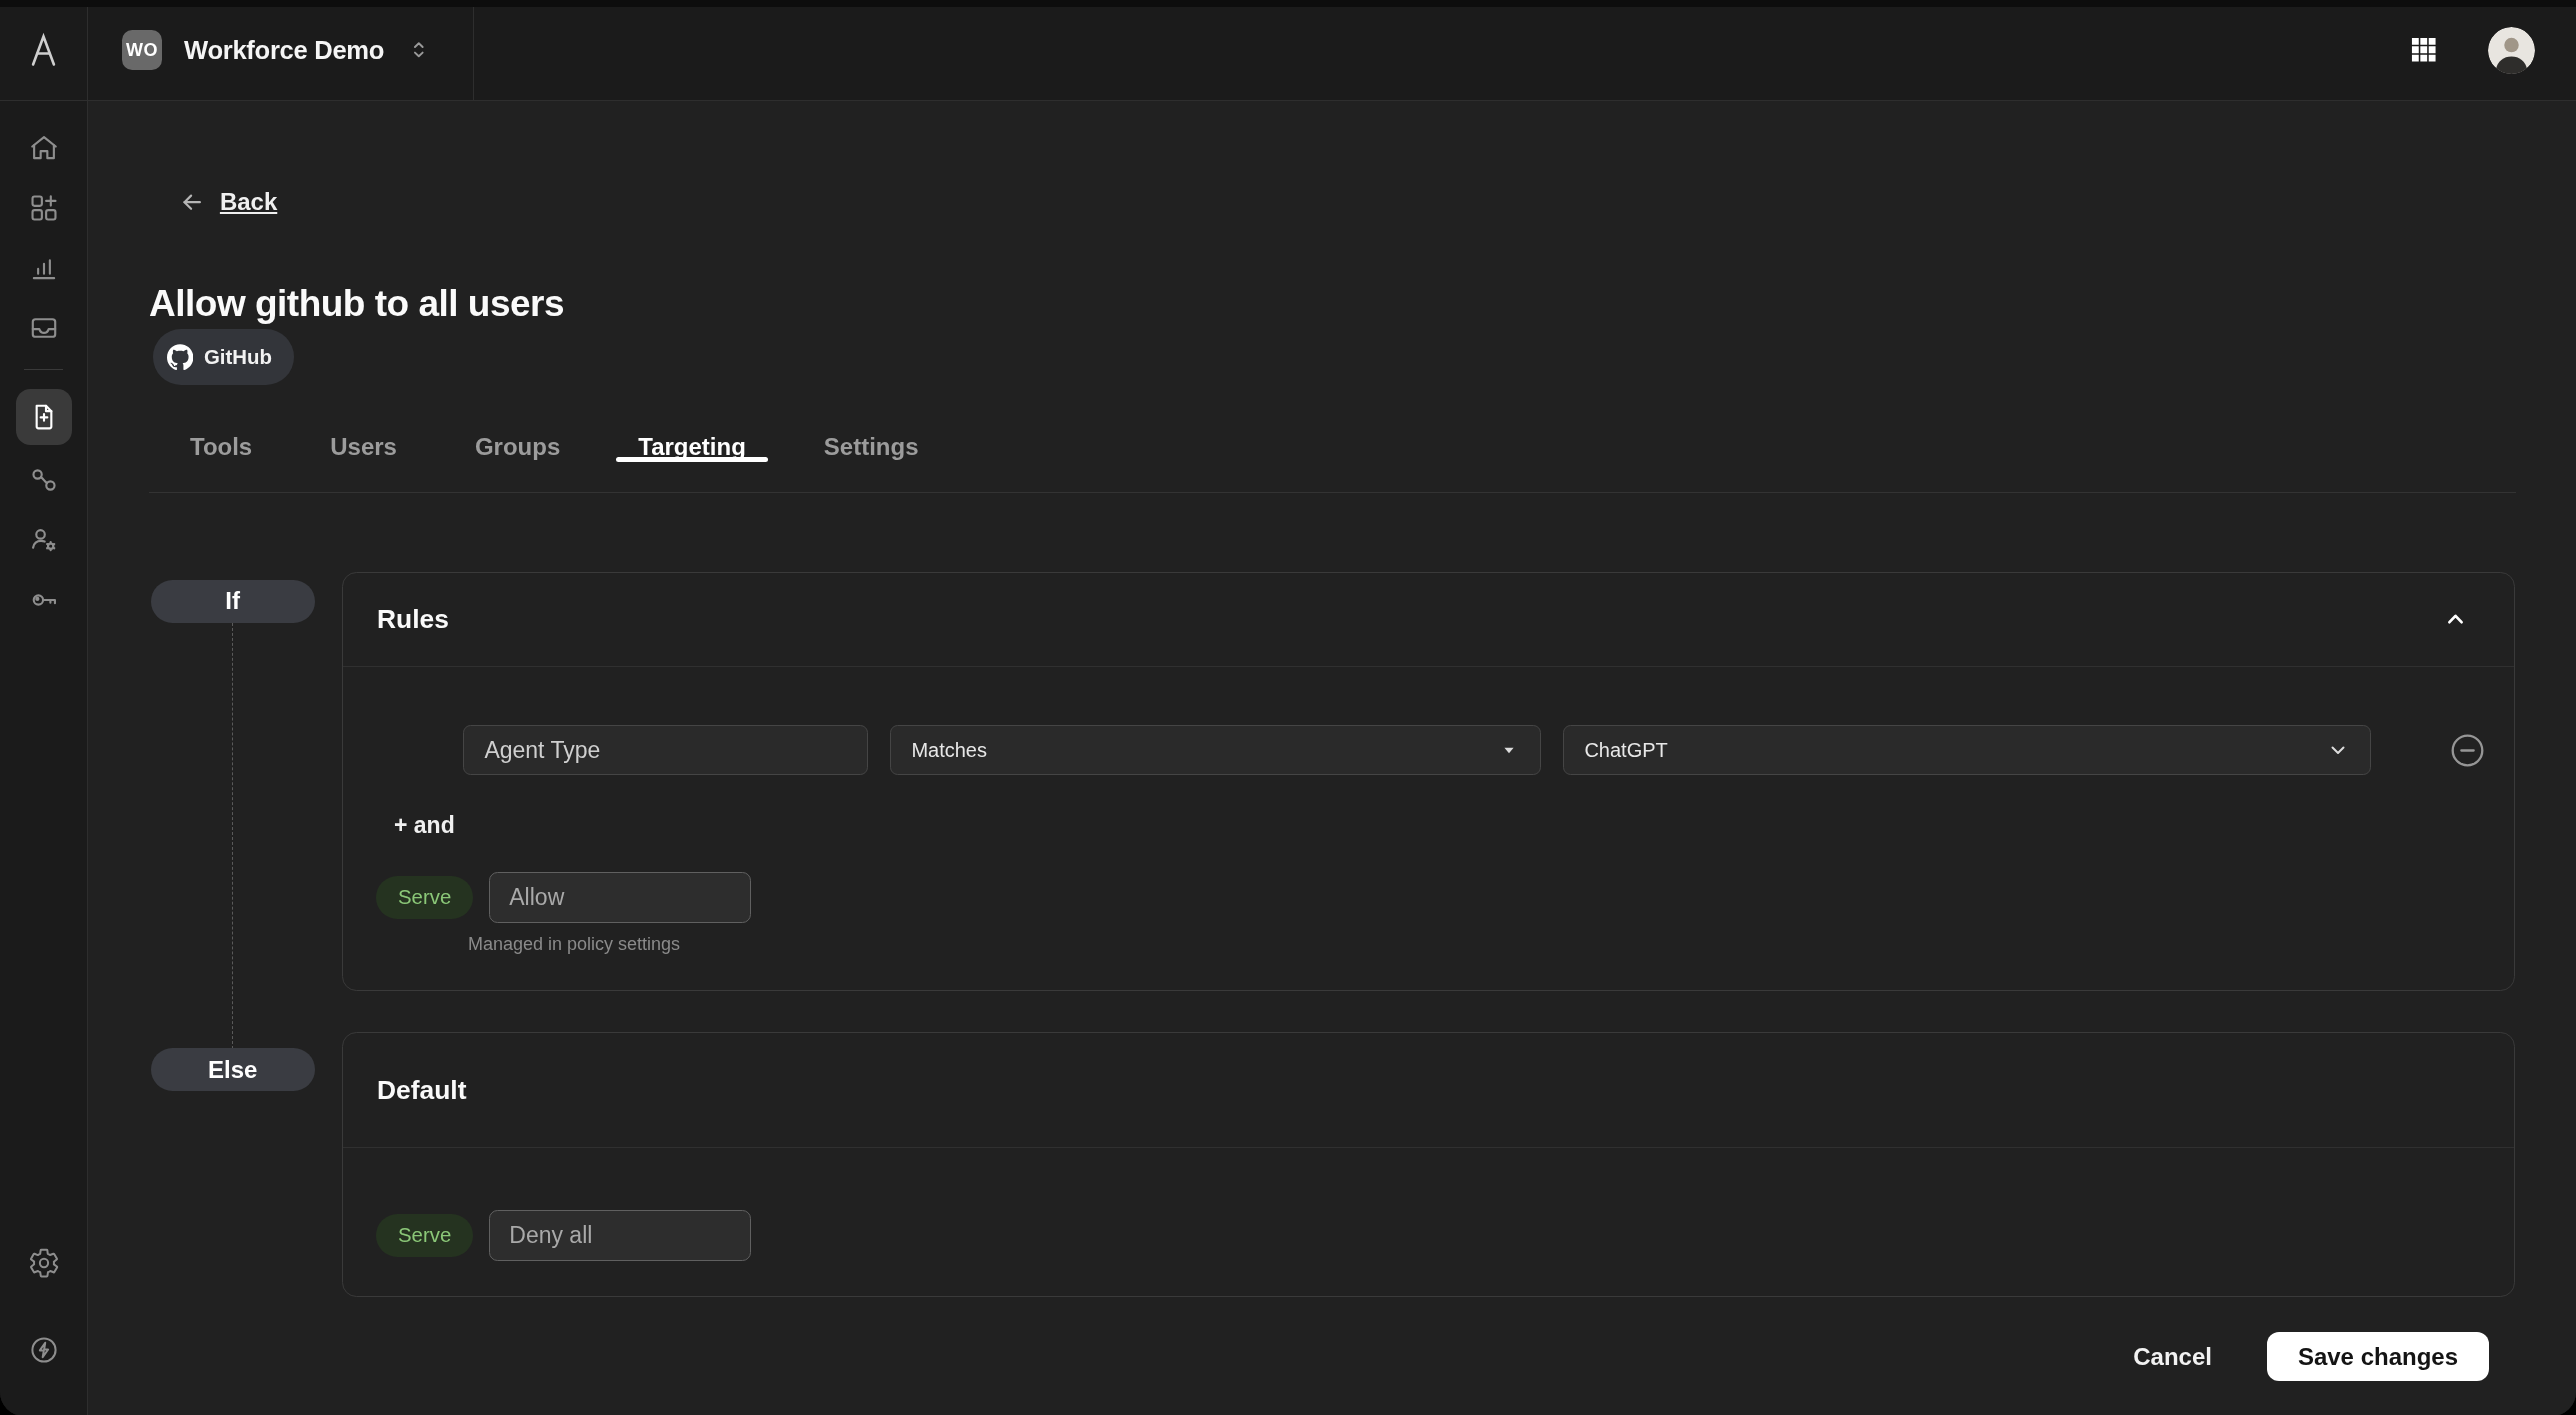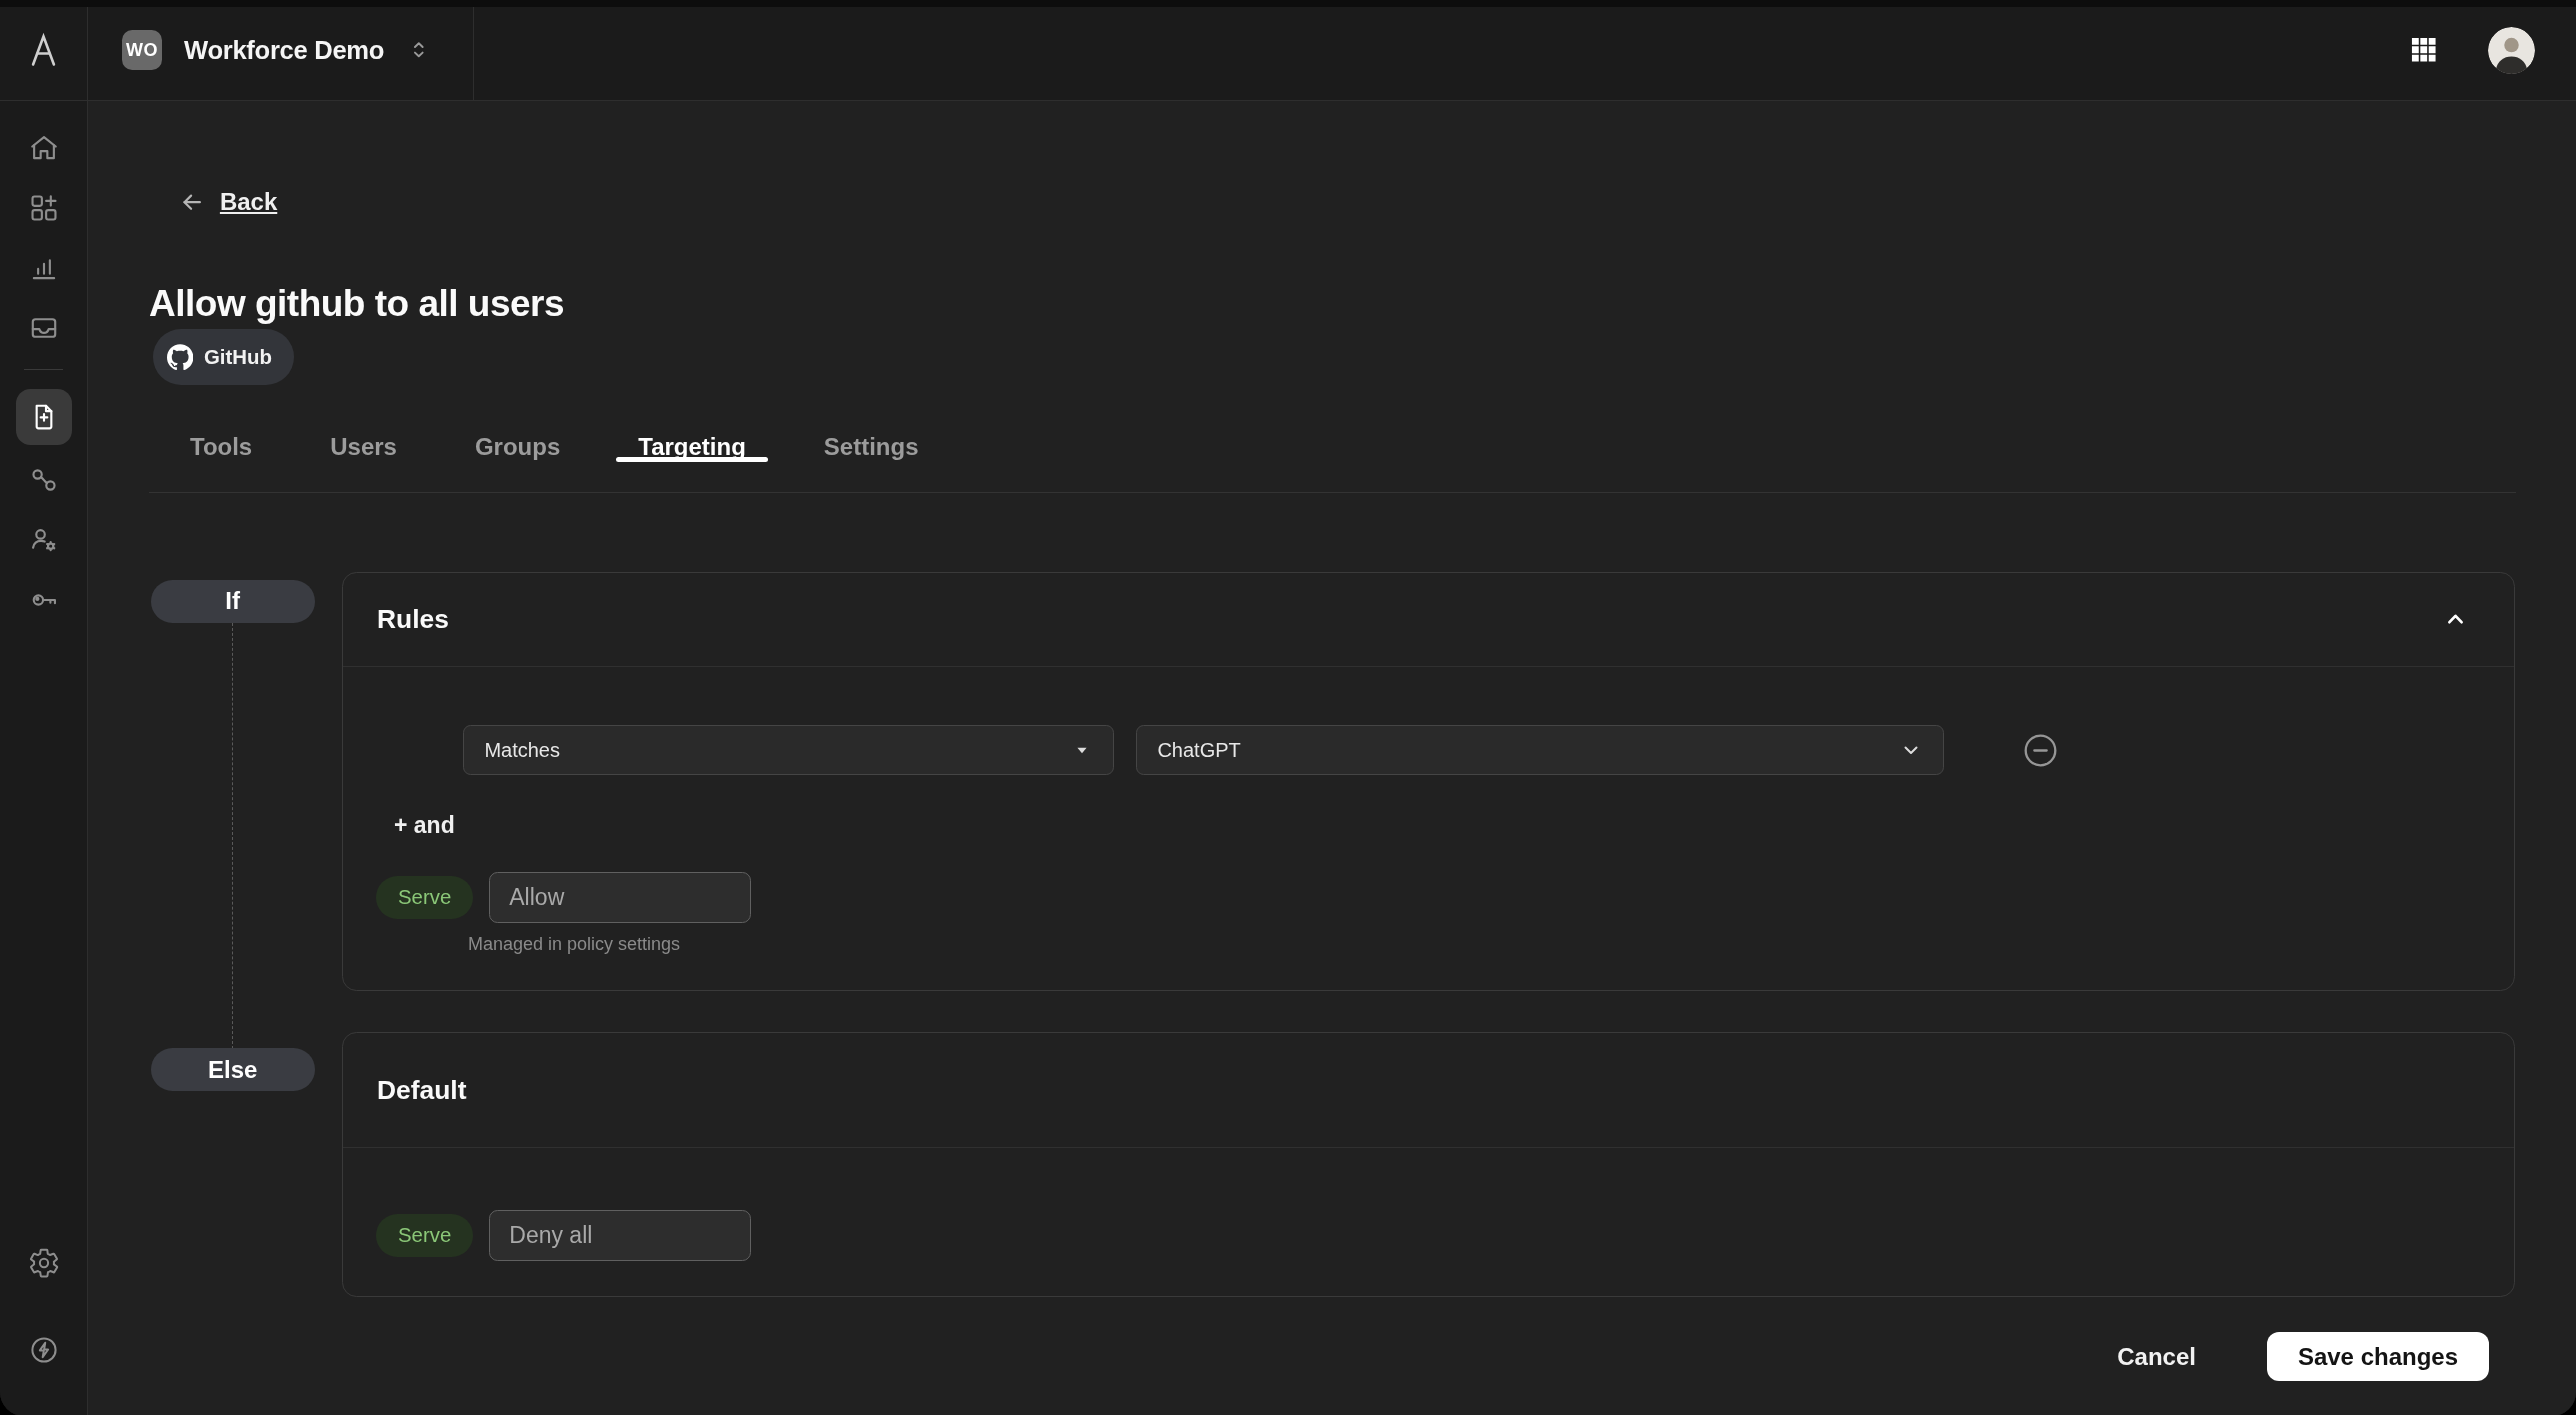--- a/index.html
+++ b/index.html
@@ -102,21 +102,21 @@
   .serve-input { width:262px; height:51px; background:#2d2d2d; border:1.7px solid #606060;
                  border-radius:8.5px; padding:0 19px; font-size:23px; color:#a9a9a9;
                  font-family:inherit; outline:none; }
   .serve-note { position:absolute; left:125px; top:361px; font-size:18px; color:#8a8a8a; }
 
   .footer-actions { position:absolute; right:87px; top:1231px; height:49px; display:flex;
                     align-items:center; gap:55px; }
   .cancel-btn { font-size:24px; font-weight:600; color:#f2f2f2; cursor:pointer; }
   .save-btn { height:49px; padding:0 31px; border-radius:12px; background:#fff; color:#141414;
               font-size:24px; font-weight:600; display:flex; align-items:center; cursor:pointer;
-              border:none; font-family:inherit;margin-left:16px; }
+              border:none; font-family:inherit; }
 
   svg { display:block; }
 </style>
 </head>
 <body>
 
 <div class="app">
   <div class="top-edge"></div>
 
   <div class="topbar">
@@ -265,20 +265,21 @@
           <div class="card-header">
             <div class="card-title">Rules</div>
             <div class="collapse-btn">
               <svg width="29" height="29" viewBox="0 0 24 24" fill="none" stroke="#ffffff" stroke-width="2.3" stroke-linecap="round" stroke-linejoin="round">
                 <path d="m7 14.2 5-5.2 5 5.2"></path>
               </svg>
             </div>
           </div>
 
           <div class="rule-row">
+            <input class="txt-input field-input" readonly="" value="Agent Type" style="">
             <div class="select-field select-operator">
               <span>Matches</span>
               <svg width="22" height="22" viewBox="0 0 24 24" fill="#dcdcdc">
                 <path d="M7 9.5h10L12 15.5z"></path>
               </svg>
             </div>
             <div class="select-field select-value">
               <span>ChatGPT</span>
               <svg width="24" height="24" viewBox="0 0 24 24" fill="none" stroke="#dcdcdc" stroke-width="2" stroke-linecap="round" stroke-linejoin="round">
                 <path d="m6.5 9.5 5.5 5.5 5.5-5.5"></path>

